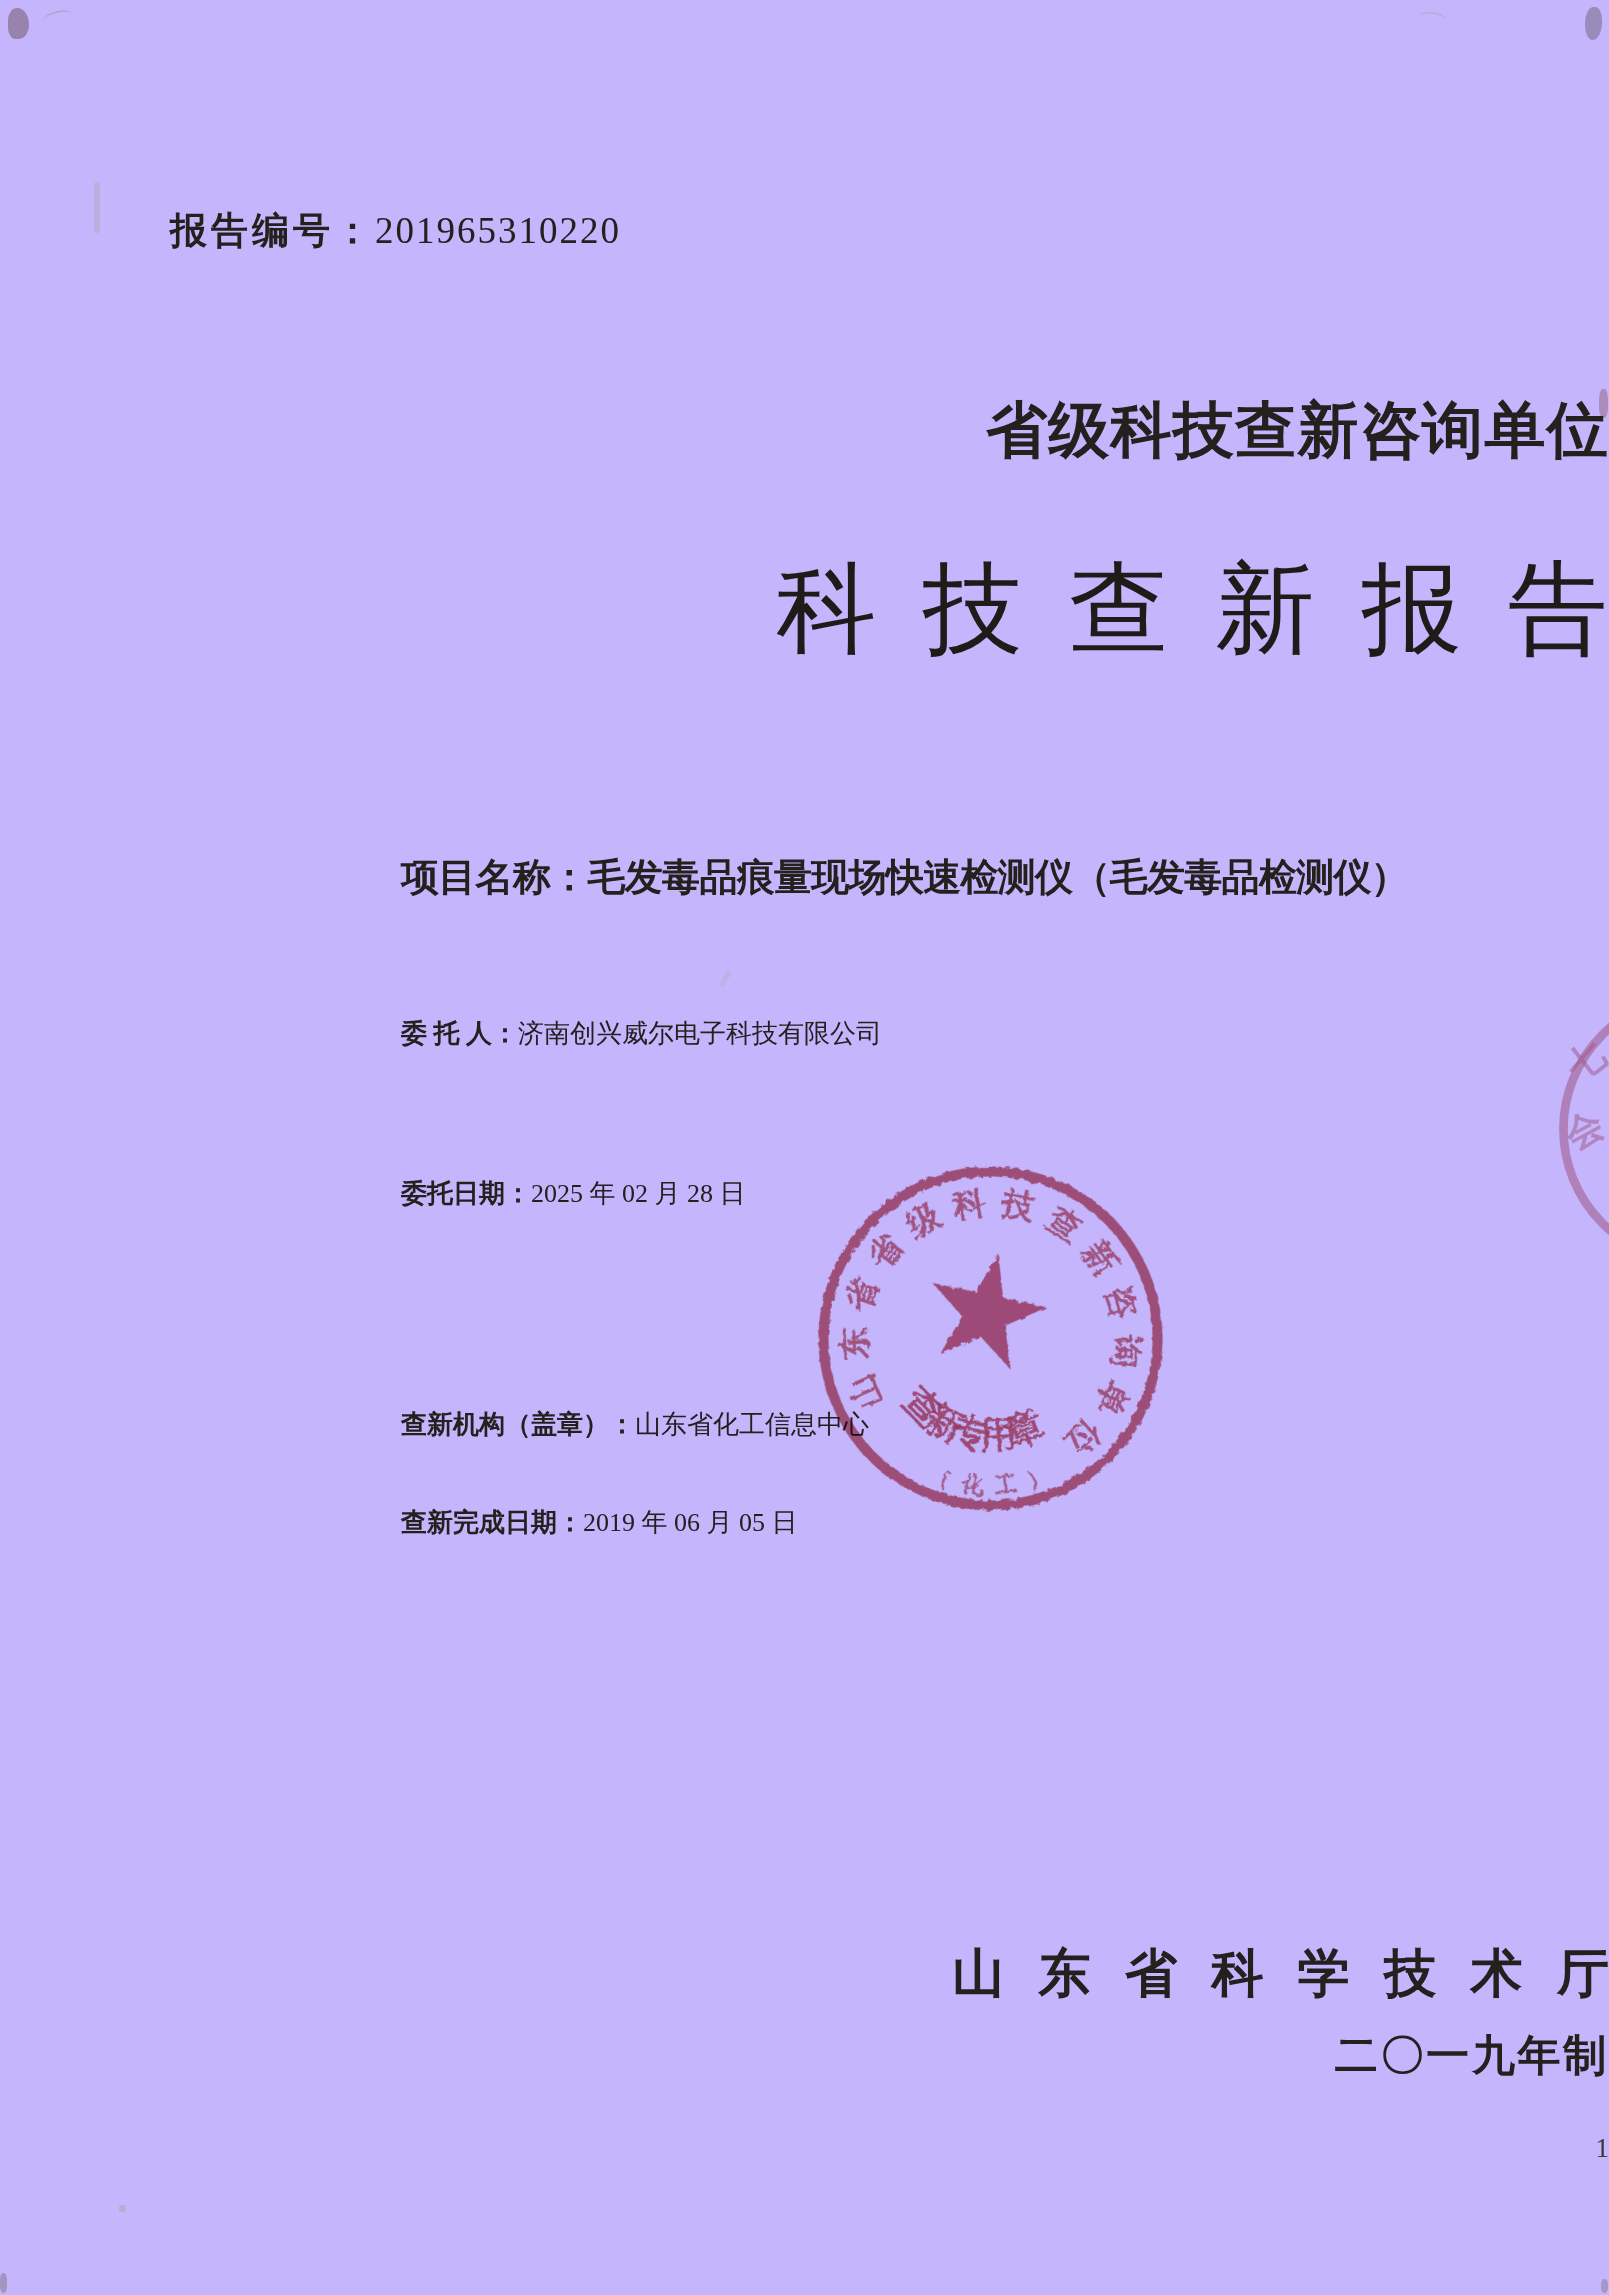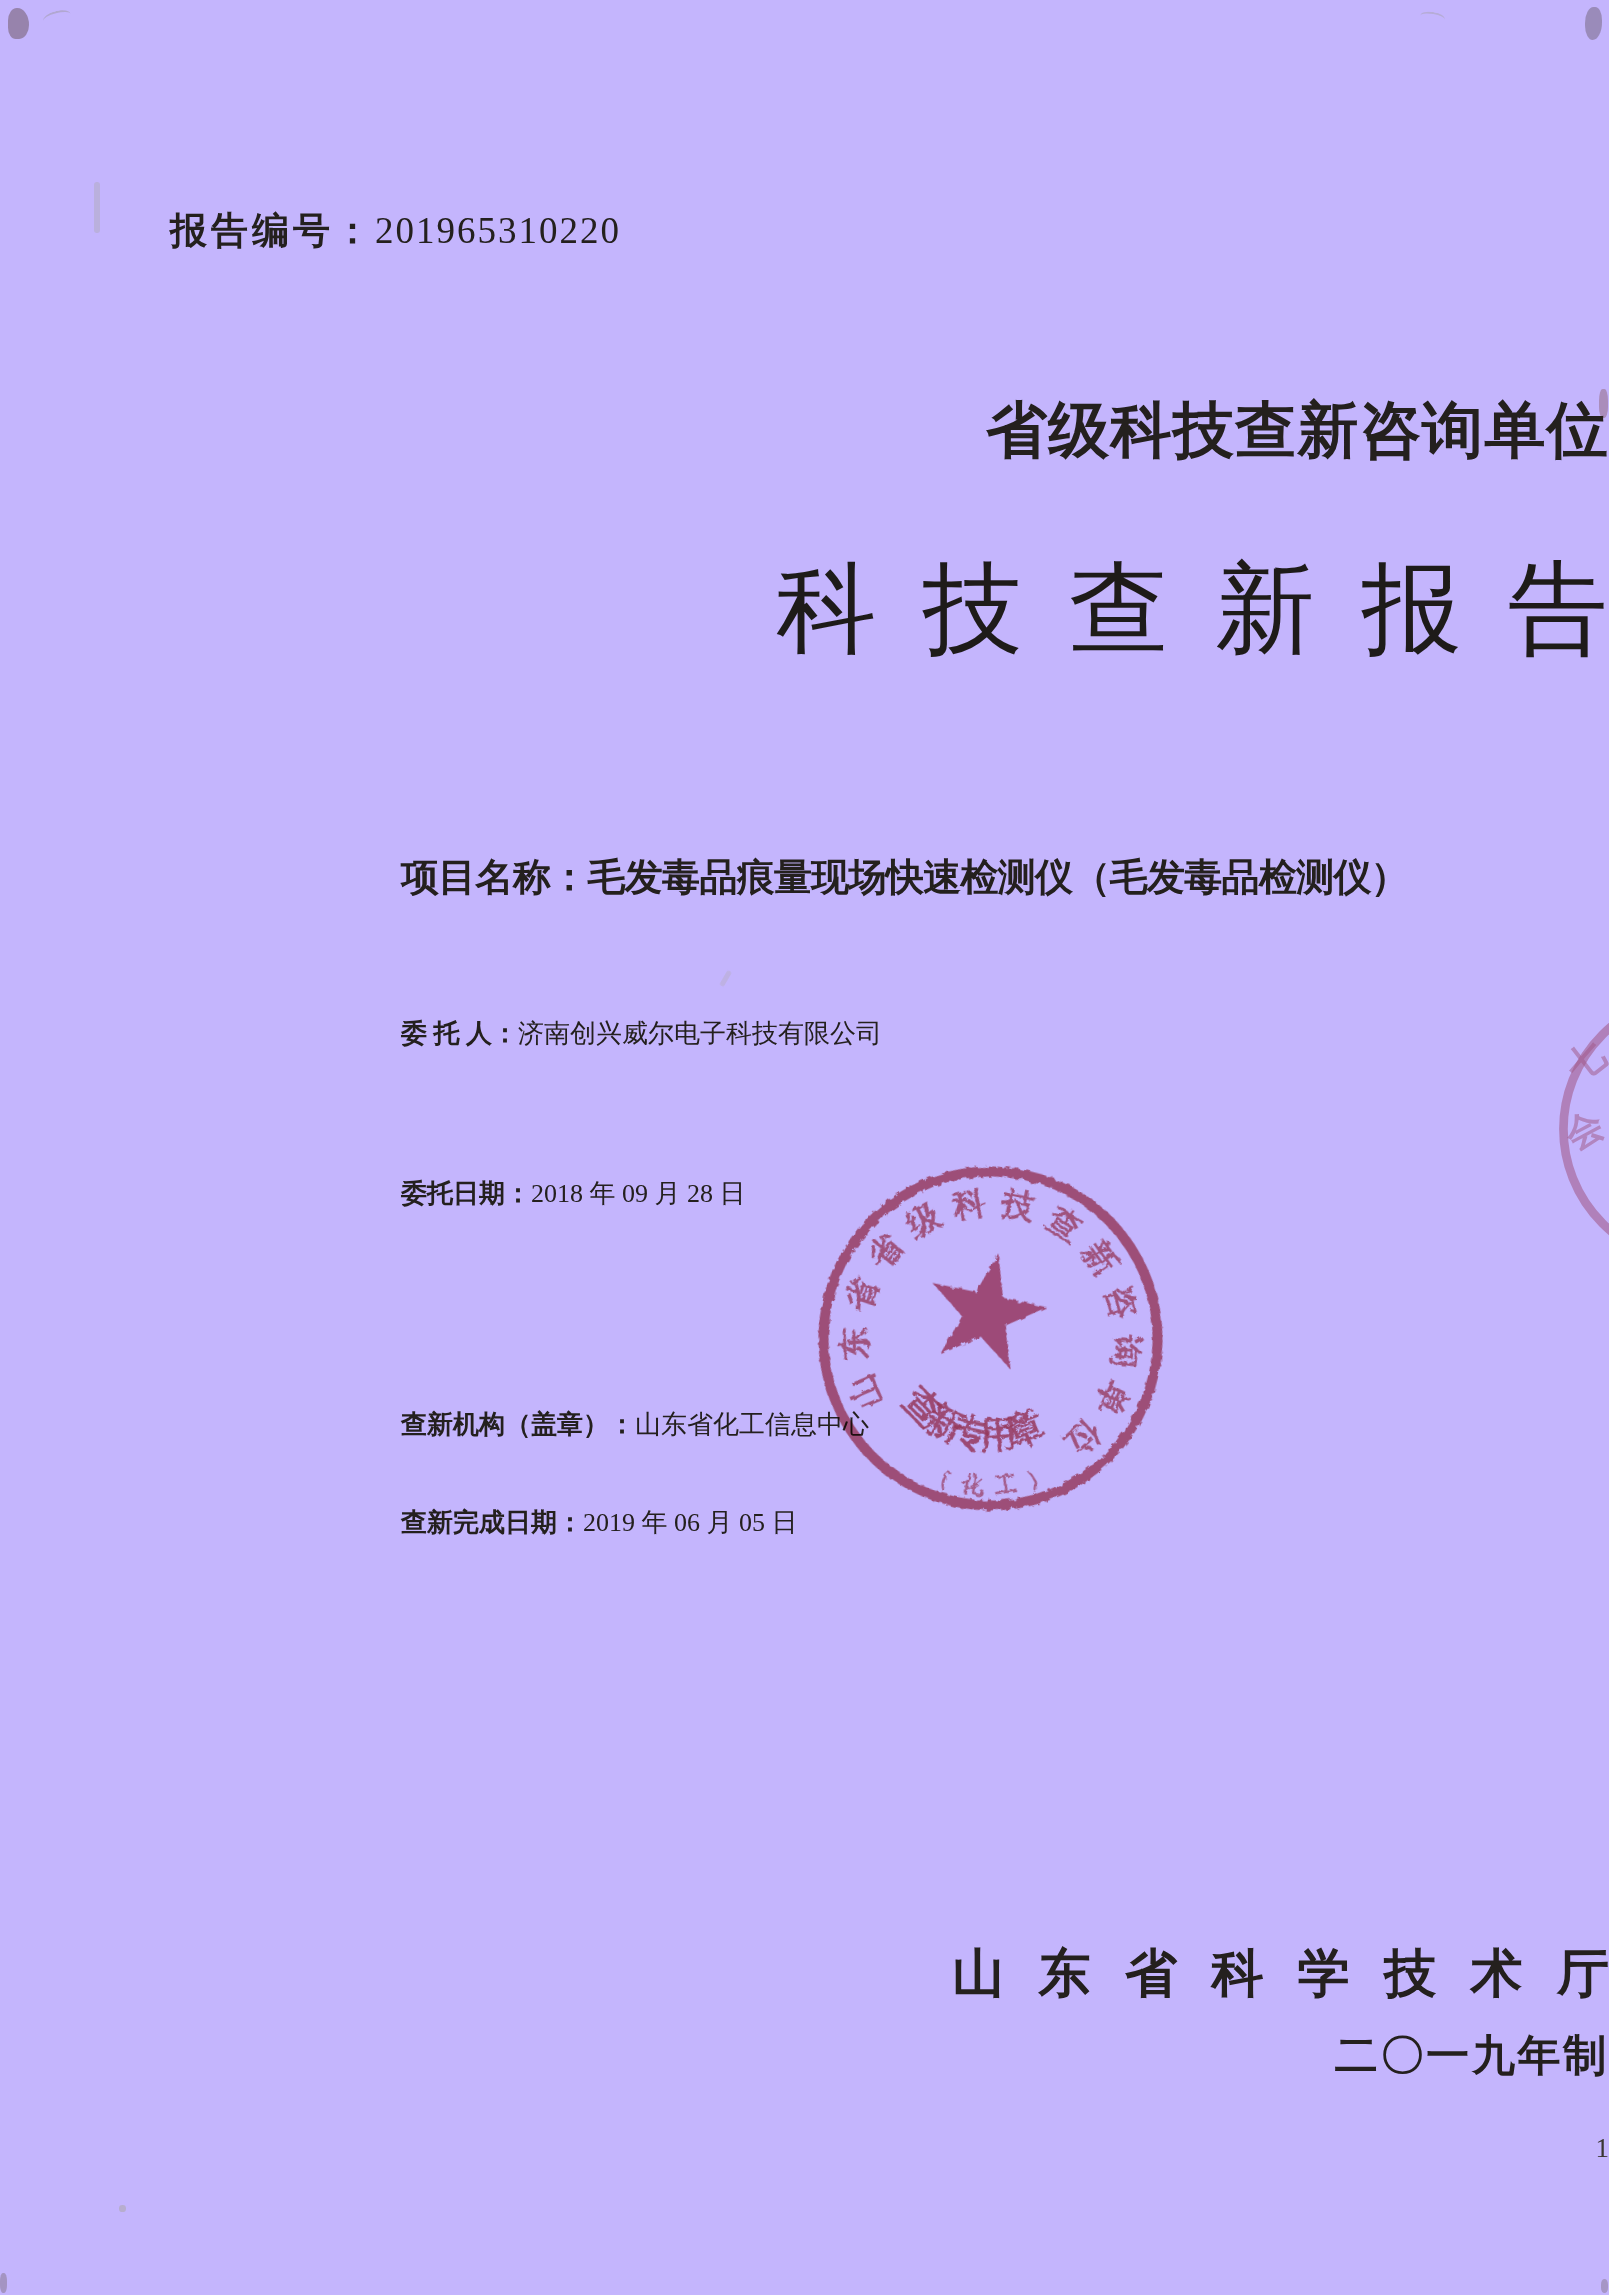--- a/index.html
+++ b/index.html
@@ -70,21 +70,21 @@
   <div class="line centered doc-subtitle">省级科技查新咨询单位</div>
   <div class="line centered doc-title">科 技 查 新 报 告</div>
 
   <div class="field field-0">
     <span class="flabel">项目名称：</span><span class="fvalue">毛发毒品痕量现场快速检测仪（毛发毒品检测仪）</span>
   </div>
   <div class="field field-1">
     <span class="flabel">委 托 人：</span><span class="fvalue">济南创兴威尔电子科技有限公司</span>
   </div>
   <div class="field field-2">
-    <span class="flabel">委托日期：</span><span class="fvalue">2018 年 09 月 28 日</span>
+    <span class="flabel">委托日期：</span><span class="fvalue">2025 年 02 月 28 日</span>
   </div>
   <div class="field field-3">
     <span class="flabel">查新机构（盖章）：</span><span class="fvalue">山东省化工信息中心</span>
   </div>
   <div class="field field-4">
     <span class="flabel">查新完成日期：</span><span class="fvalue">2019 年 06 月 05 日</span>
   </div>
 
   <div class="line centered issuer">山 东 省 科 学 技 术 厅</div>
   <div class="line centered edition">二〇一九年制</div>

